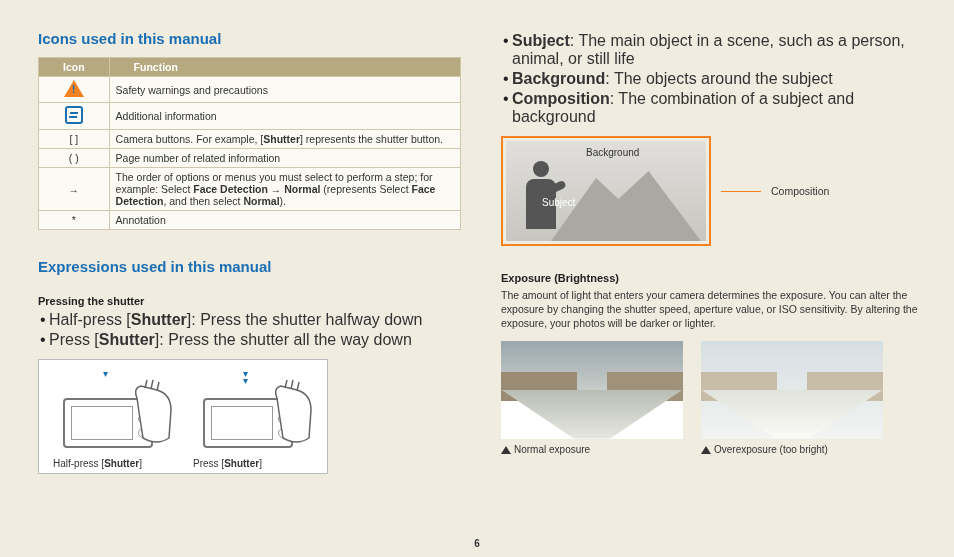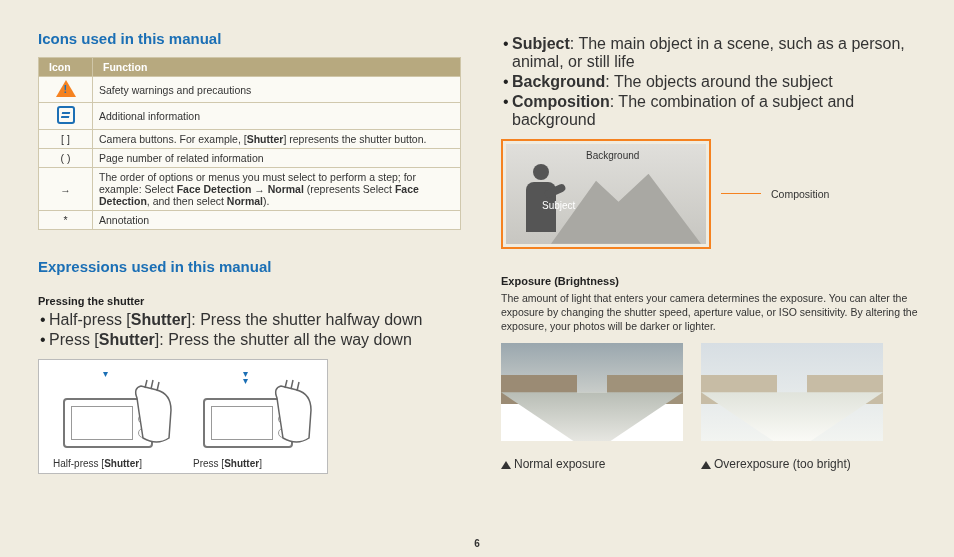--- a/index.html
+++ b/index.html
@@ -6,26 +6,26 @@
   body {
     width: 954px;
     height: 557px;
     background: #f0ece0;
     font-family: "Segoe UI", "Myriad Pro", Arial, sans-serif;
     font-size: 11px;
     color: #333;
     position: relative;
     padding: 30px 30px 0 38px;
   }
-  .columns { display: flex; gap: 40px; align-items: center; }
+  .columns { display: flex; gap: 40px; }
   .col { flex: 1; }
   h2.blue { color: #1b6fb5; font-size: 15px; font-weight: 600; margin-bottom: 10px; }
   h3.black { color: #222; font-size: 11px; font-weight: 700; margin-bottom: 4px; }
   table.icons { width: 100%; border-collapse: collapse; font-size: 10.5px; }
-  table.icons th { background: #b7a97f; color: #fff; text-align: left; padding: 3px 10px; font-weight: 600; border: 1px solid #cfc6a8; }
+  table.icons th { background: #b7a97f; color: #fff; text-align: left; padding: 3px 24px; font-weight: 600; border: 1px solid #cfc6a8; }
   table.icons td { border: 1px solid #d0c8ad; padding: 3px 6px; vertical-align: middle; background: #fbfaf4; }
   table.icons td.ic { width: 54px; text-align: center; }
   .bullets { list-style: none; padding-left: 2px; }
   .bullets li { margin: 2px 0; padding-left: 9px; position: relative; font-size: 16px; }
   .bullets li::before { content: "•"; position: absolute; left: 0; color: #222; }
   b { font-weight: 700; }
   .shutter-box { border: 1px solid #bbb; background: #fff; margin-top: 10px; padding: 8px 4px 4px; width: 290px; }
   .shutter-row { display: flex; justify-content: space-around; }
   .cam-wrap { position: relative; width: 120px; height: 90px; }
   .cam-body { position: absolute; left: 10px; top: 30px; width: 90px; height: 50px; border: 2px solid #777; border-radius: 4px; background: #fff; }
@@ -52,21 +52,21 @@
   .expo { width: 182px; }
   .expo .img { height: 98px; position: relative; overflow: hidden; }
   .sky1 { position:absolute; inset:0; background: linear-gradient(#9aa7ae 0%, #c8ccc9 50%, #e8e9e5 50%, #fff 50%); }
   .river1 { position:absolute; left:0; right:0; bottom:0; height:50%; background: linear-gradient(#b8bdb5,#e6e6e1); clip-path: polygon(0 0, 100% 0, 60% 100%, 40% 100%); }
   .bldgL { position:absolute; left:0; bottom:38%; width:42%; height:30%; background:#9b8b74; }
   .bldgR { position:absolute; right:0; bottom:38%; width:42%; height:30%; background:#a0927a; }
   .bright .sky1 { background: linear-gradient(#d7dee3,#f2f4f1); }
   .bright .bldgL, .bright .bldgR { background:#c7bca5; }
   .bright .river1 { background: linear-gradient(#e0e3db,#fafaf6); clip-path: polygon(0 0, 100% 0, 60% 100%, 40% 100%); }
   .tri { display:inline-block; width:0; height:0; border-left:5px solid transparent; border-right:5px solid transparent; border-bottom:8px solid #333; vertical-align: middle; margin-right:3px; }
-  .expo-cap { font-size: 12px; margin-top: 16px; }
+  .expo-cap { font-size: 10px; margin-top: 5px; }
   .pagenum { position: absolute; left: 0; right: 0; bottom: 8px; text-align: center; font-size: 10px; font-weight: 600; }
   .ico-note { display:inline-block; width:18px; height:18px; border:2px solid #1b6fb5; border-radius:3px; position:relative; }
   .ico-note::after { content:""; position:absolute; left:3px; right:3px; top:4px; height:2px; background:#1b6fb5; box-shadow: 0 4px 0 #1b6fb5; transform: skewX(-12deg); }
   .ico-warn { display:inline-block; width:0; height:0; border-left:10px solid transparent; border-right:10px solid transparent; border-bottom:17px solid #f58220; position:relative; }
   .ico-warn::after { content:"!"; position:absolute; left:-2px; top:3px; color:#1b6fb5; font-weight:700; font-size:11px; }
   .para { font-size: 10.5px; line-height: 1.35; }
   .spacer { height: 28px; }
   .hand svg { width:100%; height:100%; }
 </style>
 </head>

